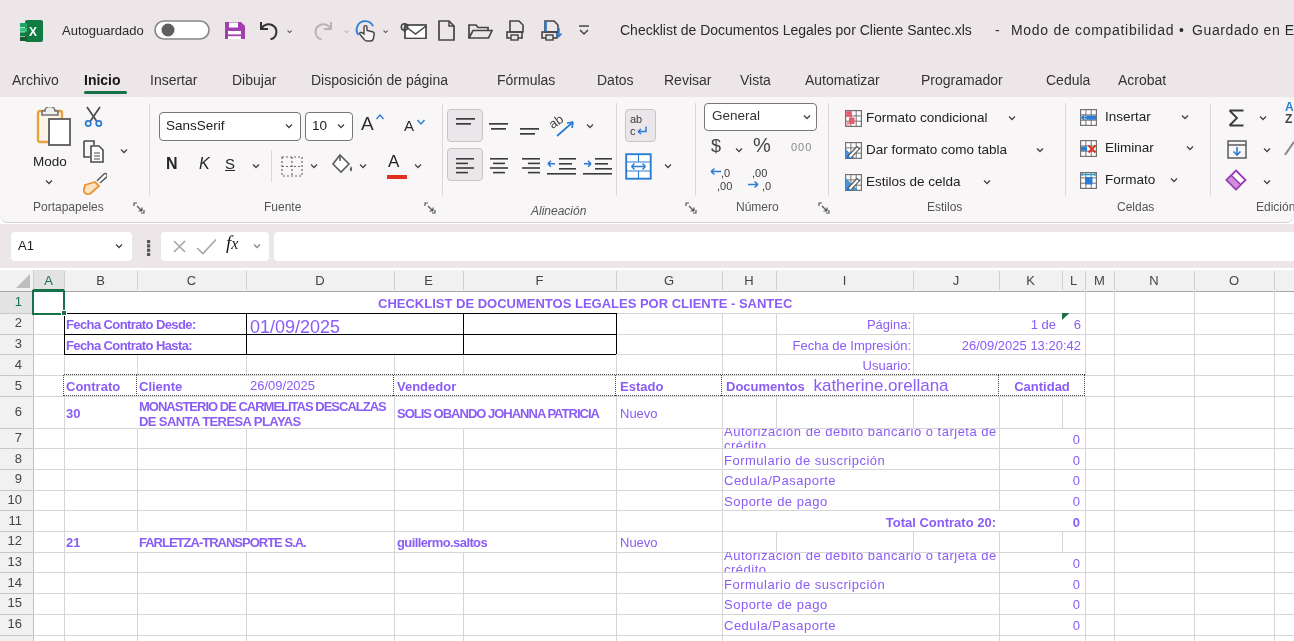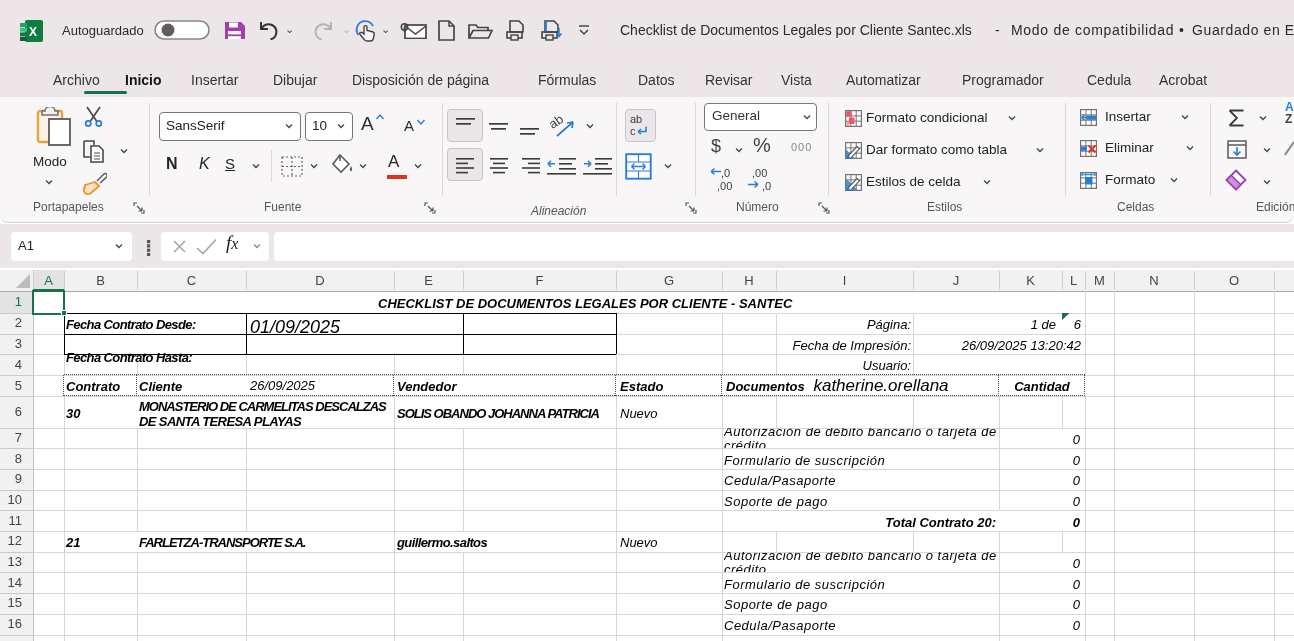--- a/index.html
+++ b/index.html
@@ -1,20 +1,20 @@
 <!DOCTYPE html>
 <html><head><meta charset="utf-8"><style>
 
 *{margin:0;padding:0;box-sizing:border-box}
 html,body{width:1294px;height:641px;overflow:hidden;background:#fff;
  font-family:"Liberation Sans",sans-serif;}
 .abs{position:absolute;}
 .tb{font-size:13px;color:#2b2b2b;white-space:nowrap;}
-.menu{font-size:14px;color:#333;margin-left:41px;}
-.cell{font-size:13px;color:#000000;white-space:nowrap;font-style:italic;}
+.menu{font-size:14px;color:#333;}
+.cell{font-size:13px;color:#8b5cf6;white-space:nowrap;}
 .b{font-weight:bold;}
 .glabel{font-size:12px;color:#555;}
 .rlabel{font-size:13.5px;color:#222;}
 .chev{color:#555;}
 
 </style></head><body>
 <div class="abs" style="left:0;top:0;width:1294px;height:97px;background:#ece6e9;"></div>
 <svg class="abs" style="left:20px;top:20px" width="23" height="22" viewBox="0 0 23 22">
 <rect x="5" y="0" width="18" height="22" rx="2" fill="#107c41"></rect>
 <rect x="0" y="3" width="7" height="4" fill="#21a366"></rect>
@@ -539,21 +539,21 @@
 <div class="abs" style="left:61px;top:310px;width:6px;height:6px;background:#17724a;border:1px solid #fff;"></div>
 <div class="abs cell b" style="left:378px;top:295.9px;width:400px;text-align:center;font-size:13px;">CHECKLIST DE DOCUMENTOS LEGALES POR CLIENTE - SANTEC</div>
 <div class="abs cell b" style="left:66px;top:317.2px;font-size:13px;letter-spacing:-0.6px;">Fecha Contrato Desde:</div>
 <div class="abs cell" style="left:250px;top:317.2px;font-size:18px;">01/09/2025</div>
 <div class="abs cell" style="left:511px;top:317.2px;width:400px;text-align:right;font-size:13px;">Página:</div>
 <div class="abs cell" style="left:656px;top:317.2px;width:400px;text-align:right;font-size:13px;">1 de</div>
 <svg class="abs" style="left:1061.5px;top:313px" width="8" height="8" viewBox="0 0 8 8">
     <path d="M0 0 H7.5 L0 7 z" fill="#1e7145"></path>
   </svg>
 <div class="abs cell" style="left:681px;top:317.2px;width:400px;text-align:right;font-size:13px;">6</div>
-<div class="abs cell b" style="left:66px;top:350px;font-size:13px;letter-spacing:-0.6px;text-align:center;">Fecha Contrato Hasta:</div>
+<div class="abs cell b" style="left:66px;top:338px;font-size:13px;letter-spacing:-0.6px;text-align:center;">Fecha Contrato Hasta:</div>
 <div class="abs cell" style="left:250px;top:337.7px;font-size:13px;margin-top:40px;">26/09/2025</div>
 <div class="abs cell" style="left:511px;top:337.7px;width:400px;text-align:right;font-size:13px;">Fecha de Impresión:</div>
 <div class="abs cell" style="left:681px;top:337.7px;width:400px;text-align:right;font-size:13px;">26/09/2025 13:20:42</div>
 <div class="abs cell" style="left:511px;top:358.4px;width:400px;text-align:right;font-size:13px;">Usuario:</div>
 <div class="abs cell" style="left:681px;top:376px;width:400px;text-align:center;font-size:17px;">katherine.orellana</div>
 <div class="abs cell b" style="left:66px;top:379.4px;font-size:13px;">Contrato</div>
 <div class="abs cell b" style="left:139px;top:379.4px;font-size:13px;">Cliente</div>
 <div class="abs cell b" style="left:397px;top:379.4px;font-size:13px;">Vendedor</div>
 <div class="abs cell b" style="left:620px;top:379.4px;font-size:13px;">Estado</div>
 <div class="abs cell b" style="left:726px;top:379.4px;font-size:13px;">Documentos</div>

